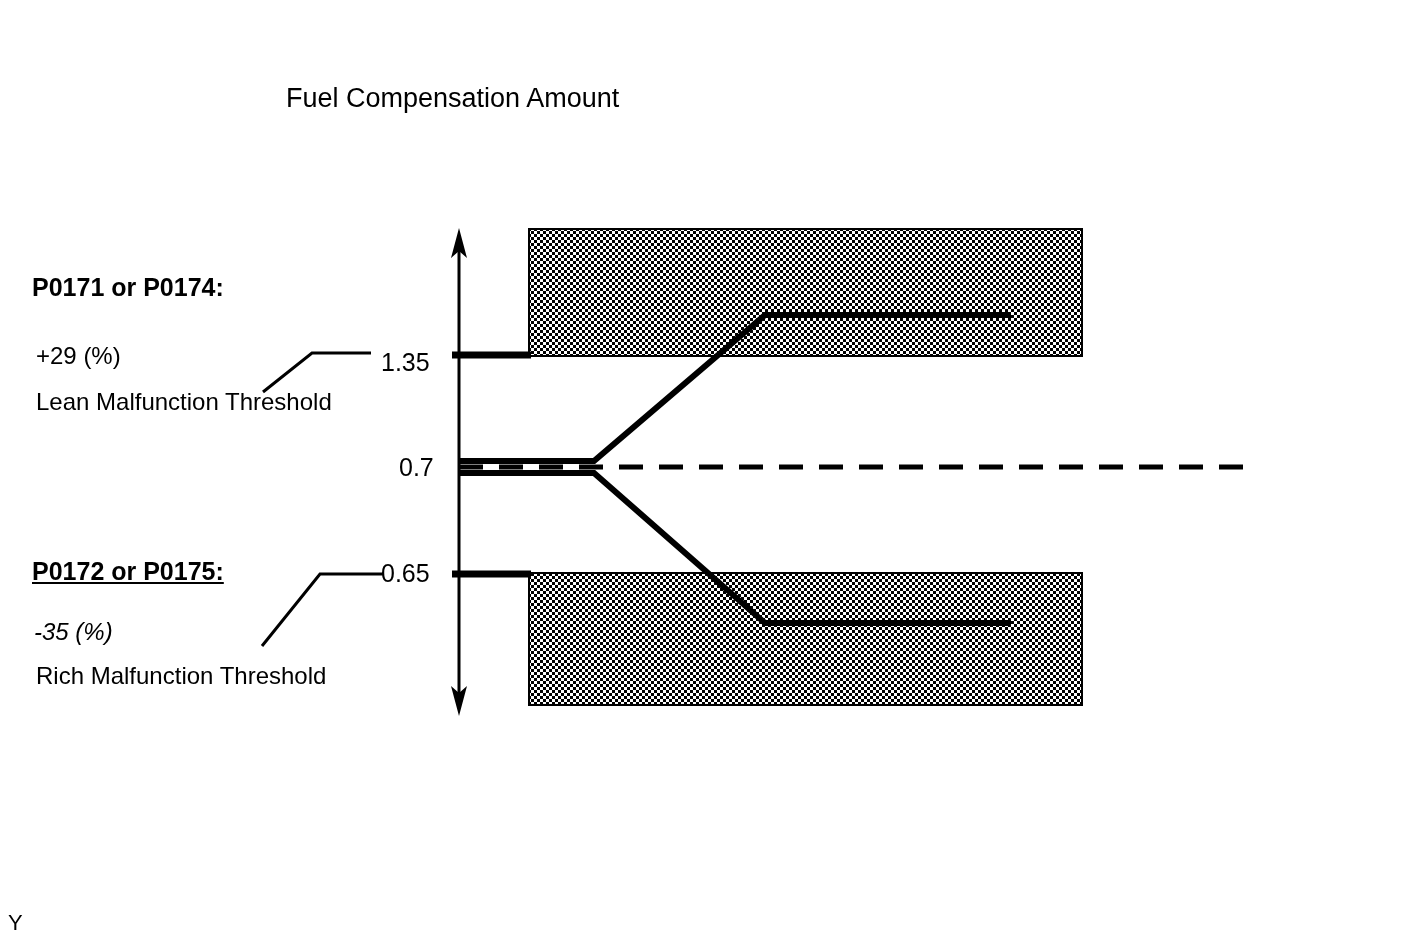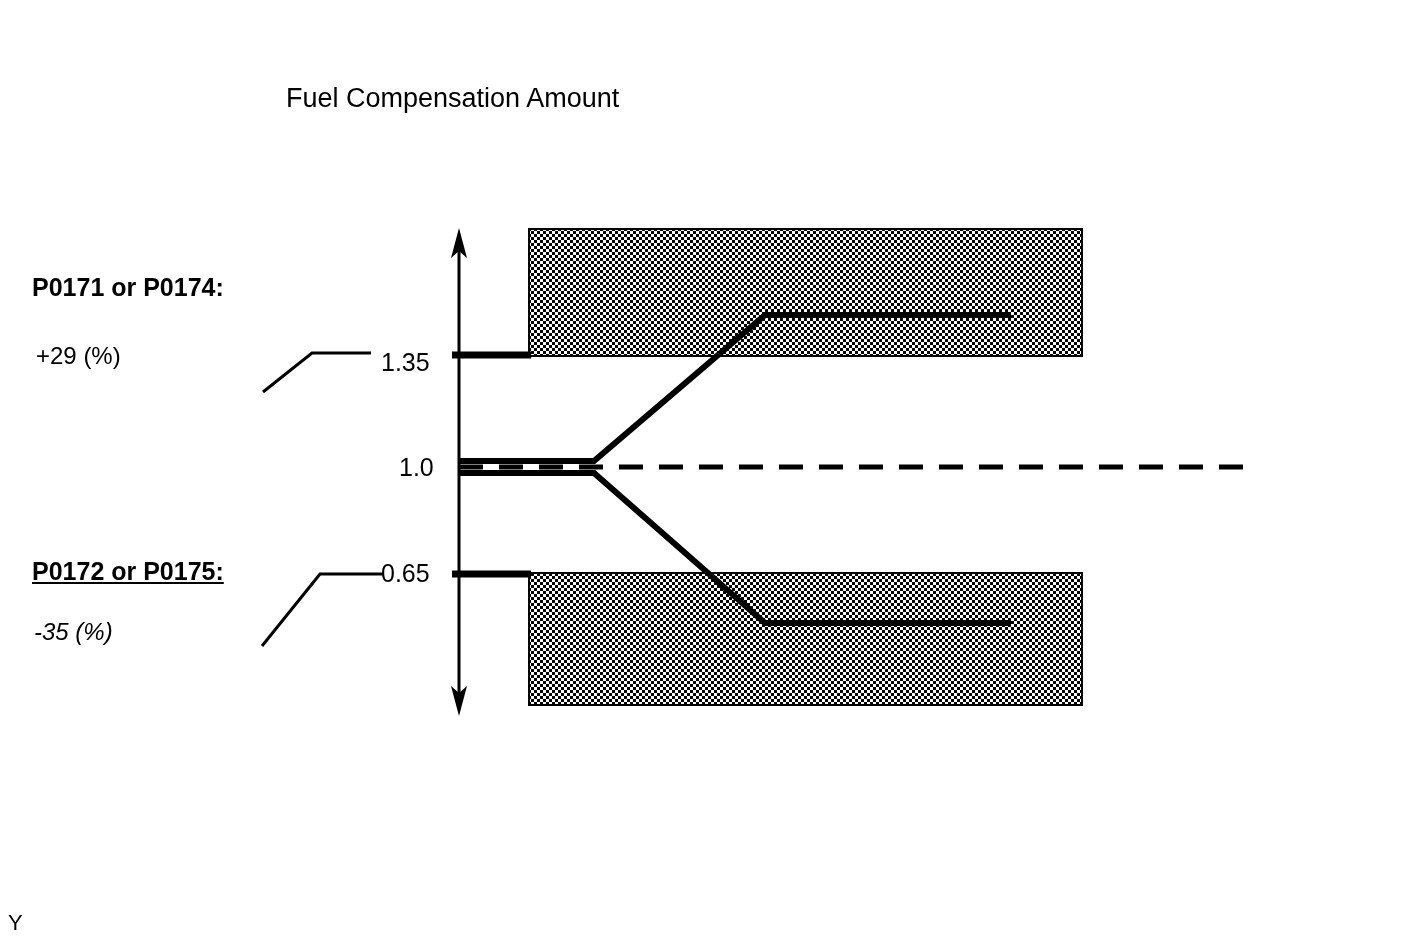--- a/index.html
+++ b/index.html
@@ -70,26 +70,28 @@
 </style>
 </head>
 <body>
 
 <div id="stage">
 
   <span class="txt title">Fuel Compensation Amount</span>
 
   <span class="txt code-head code-lean">P0171 or P0174:</span>
   <span class="txt pct pct-lean">+29 (%)</span>
+  <span class="txt thresh thresh-lean">Lean Malfunction Threshold</span>
 
   <span class="txt code-head code-rich">P0172 or P0175:</span>
   <span class="txt pct pct-rich">-35 (%)</span>
+  <span class="txt thresh thresh-rich">Rich Malfunction Threshold</span>
 
   <span class="txt ticklab tick-135">1.35</span>
-  <span class="txt ticklab tick-10">1.0</span>
+  <span class="txt ticklab tick-10">0.7</span>
   <span class="txt ticklab tick-065">0.65</span>
 
   <span class="txt corner-y">Y</span>
 
   <svg class="layer" viewBox="0 0 1426 946">
     <defs>
       <pattern id="halftone" width="6" height="6" patternUnits="userSpaceOnUse">
         <rect x="0" y="0" width="6" height="6" fill="#ffffff"></rect>
         <rect x="0" y="0" width="3" height="3" fill="#000000"></rect>
         <rect x="3" y="3" width="3" height="3" fill="#000000"></rect>

